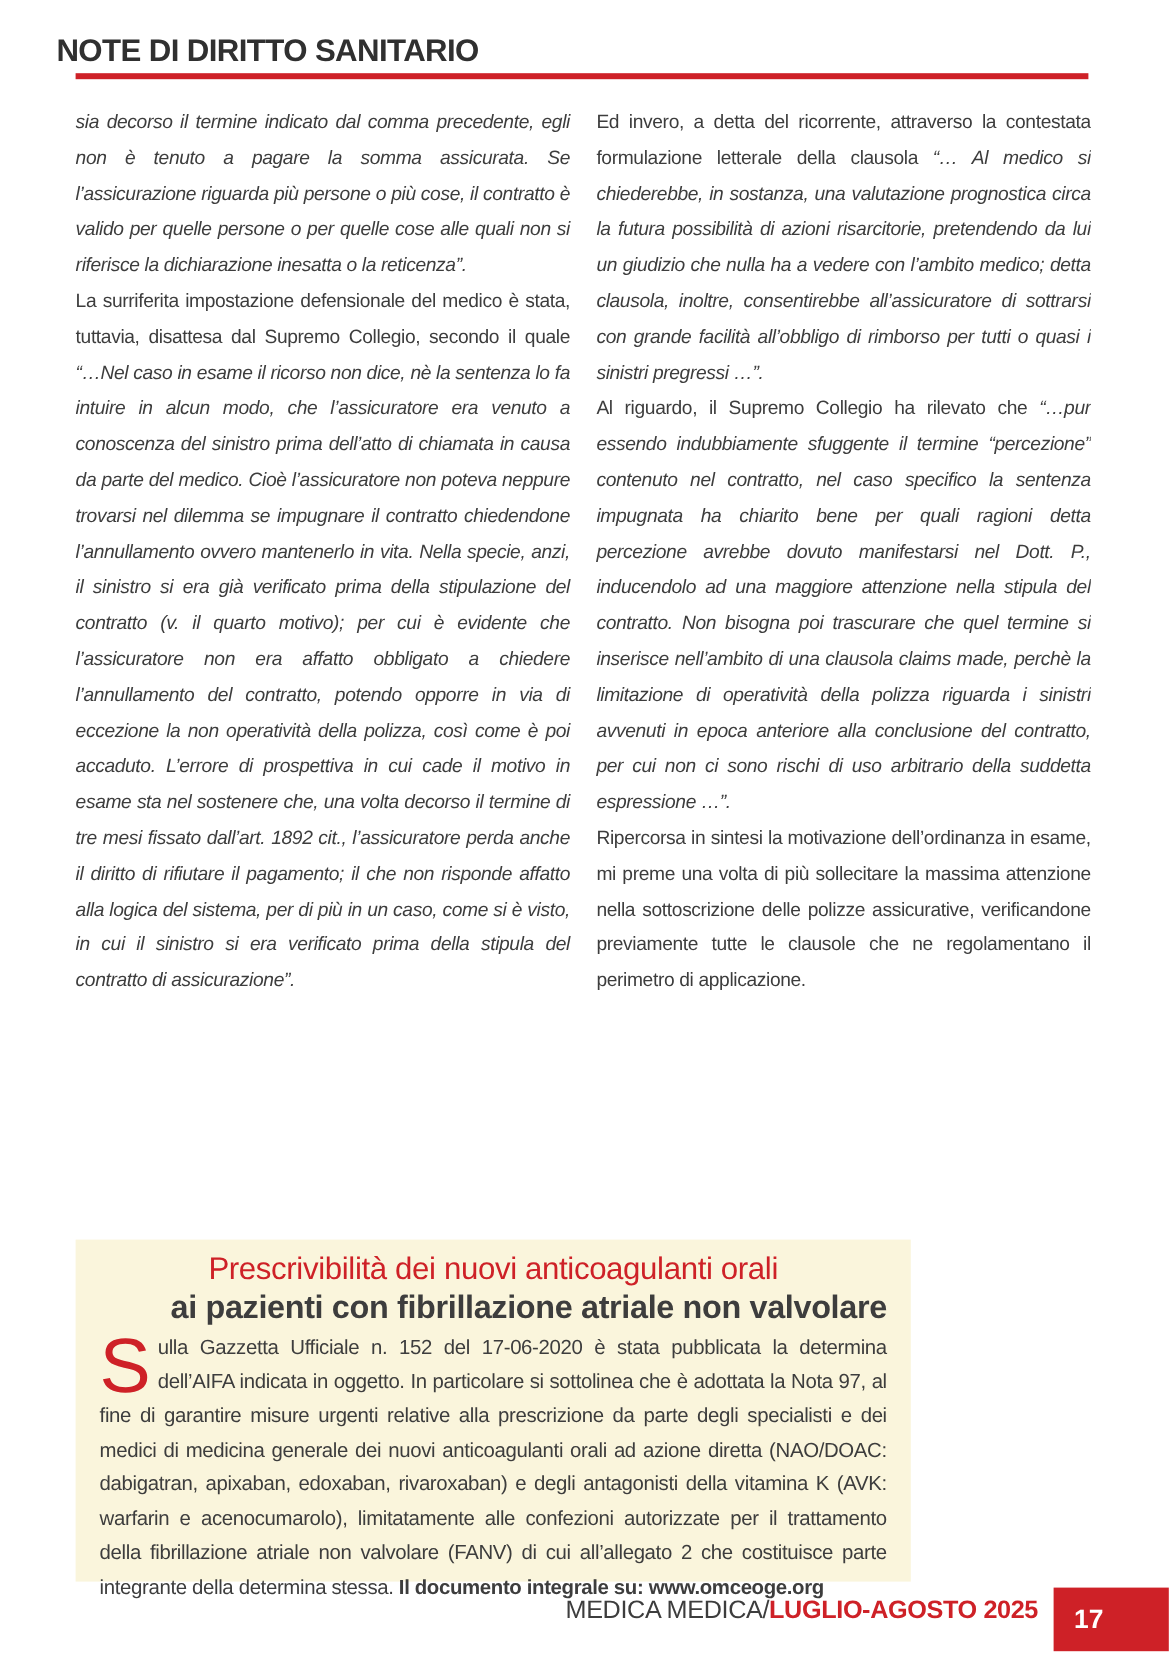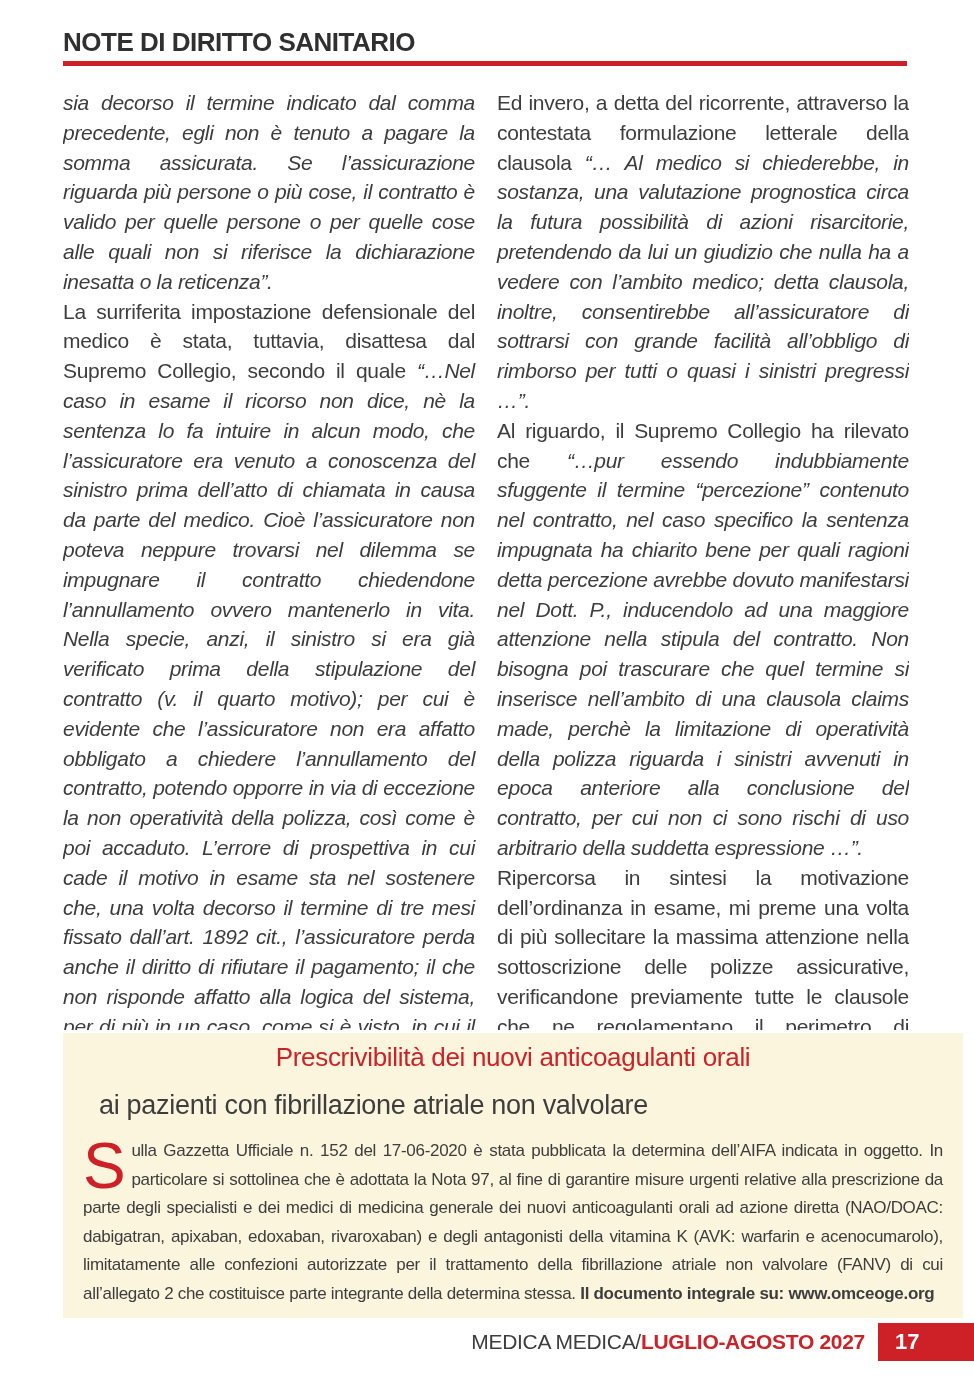--- a/index.html
+++ b/index.html
@@ -7,67 +7,67 @@
     --cream:#faf5dc;
     --dark:#3d3d3d;
   }
   html,body{margin:0;padding:0;}
   body{
     width:974px;height:1399px;position:relative;background:#ffffff;
     font-family:"Liberation Sans","DejaVu Sans",sans-serif;color:var(--dark);
   }
   .page{position:absolute;inset:0;}
   
-  .hdr{position:absolute;left:63px;top:28px;width:844px;}
+  .hdr{position:absolute;left:47px;top:28px;width:844px;}
   .hdr h1{
     margin:0;font-size:26px;line-height:28px;font-weight:bold;color:#303030;
     letter-spacing:-0.5px;
   }
   .rule{position:absolute;left:63px;top:61px;width:844px;height:5px;background:var(--red);}
   
   .columns{
     position:absolute;left:63px;top:88px;width:846px;height:942px;
     display:flex;gap:22px;overflow:hidden;
   }
   .col{
-    width:412px;font-size:21px;line-height:29.8px;letter-spacing:-0.3px;
+    width:412px;font-size:16px;line-height:29.8px;letter-spacing:-0.3px;
     text-align:justify;color:var(--dark);
   }
   .col p{margin:0;}
   .i{font-style:italic;}
   
   .notice{
-    position:absolute;left:63px;top:1033px;width:900px;height:285px;
+    position:absolute;left:63px;top:1033px;width:696px;height:285px;
     background:var(--cream);box-sizing:border-box;padding:8px 20px 0 20px;
   }
   .notice .t1{
     margin:0;text-align:center;font-weight:normal;color:var(--red);
     font-size:26px;line-height:32px;letter-spacing:-0.3px;
   }
   .notice .t2{
-    margin:16px;text-align:left;font-weight:normal;color:var(--dark);
+    margin:0;text-align:right;font-weight:bold;color:var(--dark);
     font-size:27px;line-height:32px;letter-spacing:-0.3px;
   }
   .nbody{
     margin:4px 0 0 0;font-size:17px;line-height:28.5px;letter-spacing:-0.3px;
     text-align:justify;color:var(--dark);
   }
   .dropcap{
     float:left;color:var(--red);font-size:64px;line-height:52px;
     padding:3px 6px 0 0;
   }
   .b{font-weight:bold;}
   
   .footer-text{
     position:absolute;top:1330px;right:109px;font-size:21px;line-height:24px;
     color:var(--dark);letter-spacing:-0.3px;white-space:nowrap;
   }
   .footer-text .issue{color:var(--red);font-weight:bold;}
   .badge{
-    position:absolute;top:1323px;left:878px;right:0;height:38px;
+    position:absolute;top:1323px;left:878px;right:0;height:53px;
     background:var(--red);color:#ffffff;display:flex;align-items:center;
     font-size:22px;font-weight:bold;padding-left:17px;box-sizing:border-box;
   }
 </style>
 </head>
 <body>
 
 <div class="page">
 
   <header class="hdr">
@@ -87,19 +87,19 @@
       </div>
   </main>
 
   <section class="notice">
     <h2 class="t1">Prescrivibilità dei nuovi anticoagulanti orali</h2>
     <h3 class="t2">ai pazienti con fibrillazione atriale non valvolare</h3>
     <p class="nbody" id="notice-body" lang="it"><span class="dropcap">S</span><span>ulla Gazzetta Ufficiale n. 152 del 17-06-2020 è stata pubblicata la determina dell’AIFA indicata in oggetto. In particolare si sottolinea che è adottata la Nota 97, al fine di garantire misure urgenti relative alla prescrizione da parte degli specialisti e dei medici di medicina generale dei nuovi anticoagulanti orali ad azione diretta (NAO/DOAC: dabigatran, apixaban, edoxaban, rivaroxaban) e degli antagonisti della vitamina K (AVK: warfarin e acenocumarolo), limitatamente alle confezioni autorizzate per il trattamento della fibrillazione atriale non valvolare (FANV) di cui all’allegato 2 che costituisce parte integrante della determina stessa. </span><span class="b">Il documento integrale su: www.omceoge.org</span></p>
   </section>
 
   <footer>
-    <div class="footer-text"><span>MEDICA MEDICA/</span><span class="issue">LUGLIO-AGOSTO 2027</span></div>
+    <div class="footer-text"><span>MEDICA MEDICA/</span><span class="issue">LUGLIO-AGOSTO 2025</span></div>
     <div class="badge">
         <span>17</span>
       </div>
   </footer>
 
 </div>
 
 </body></html>

